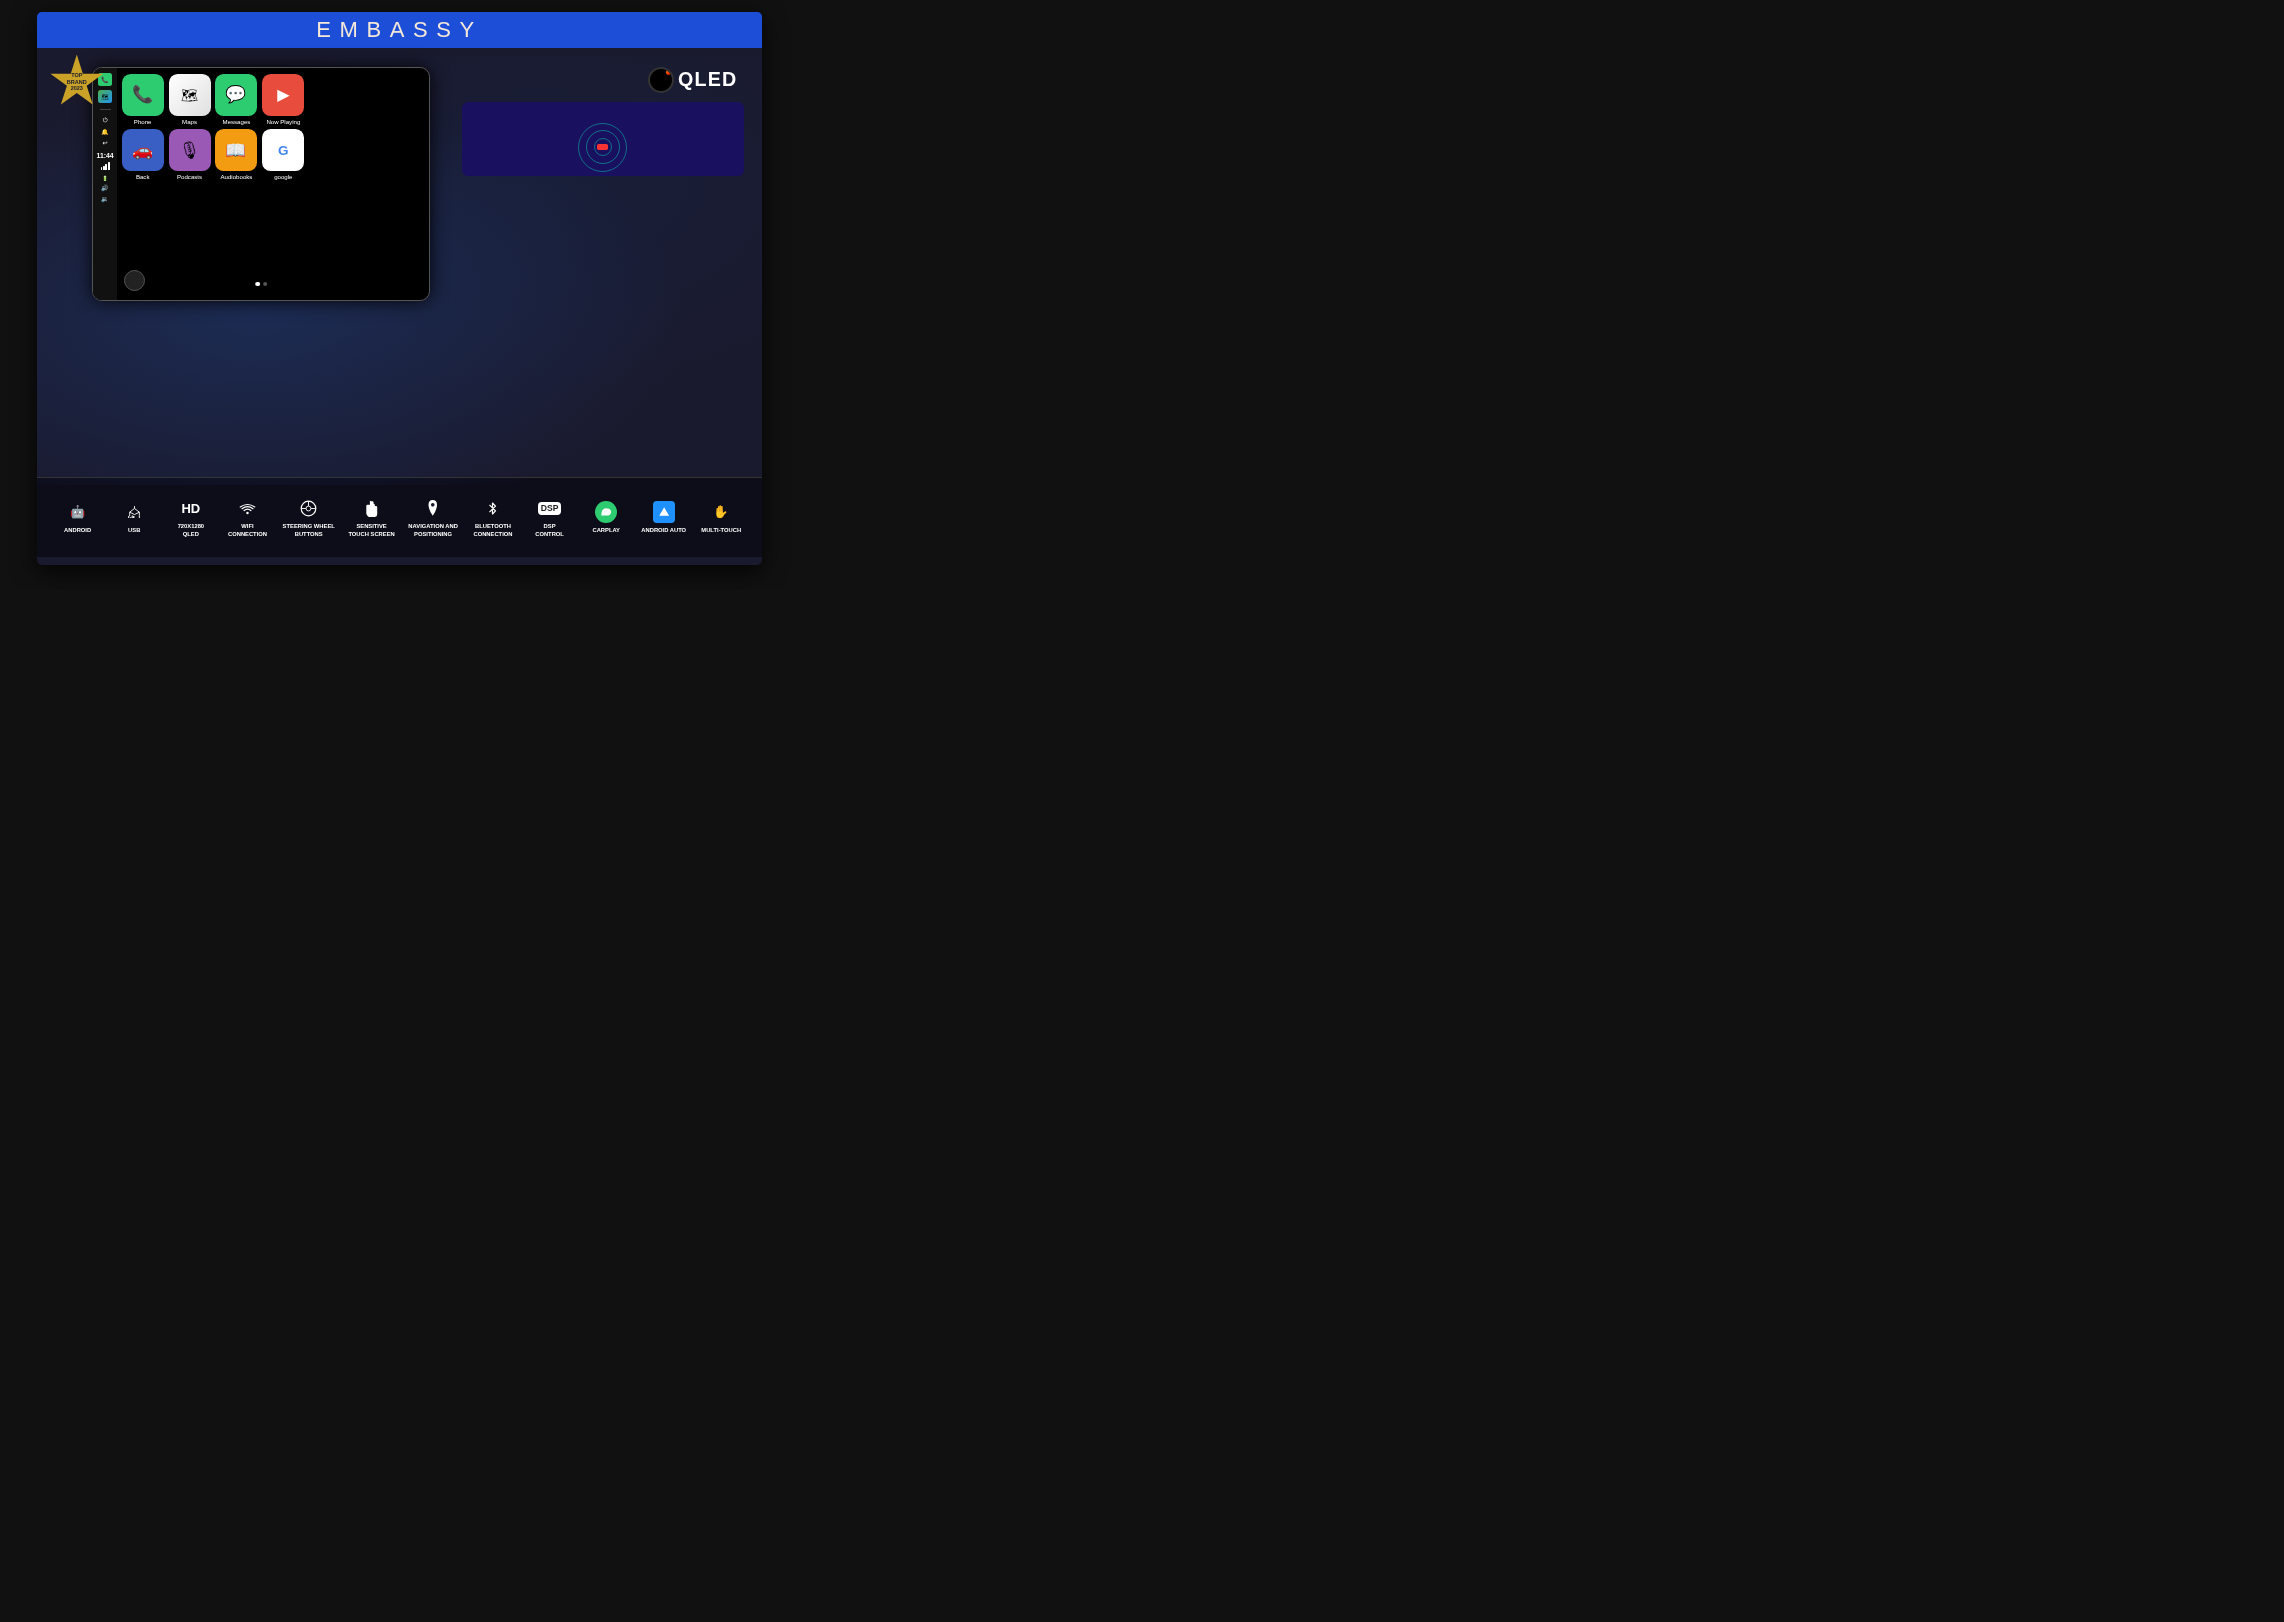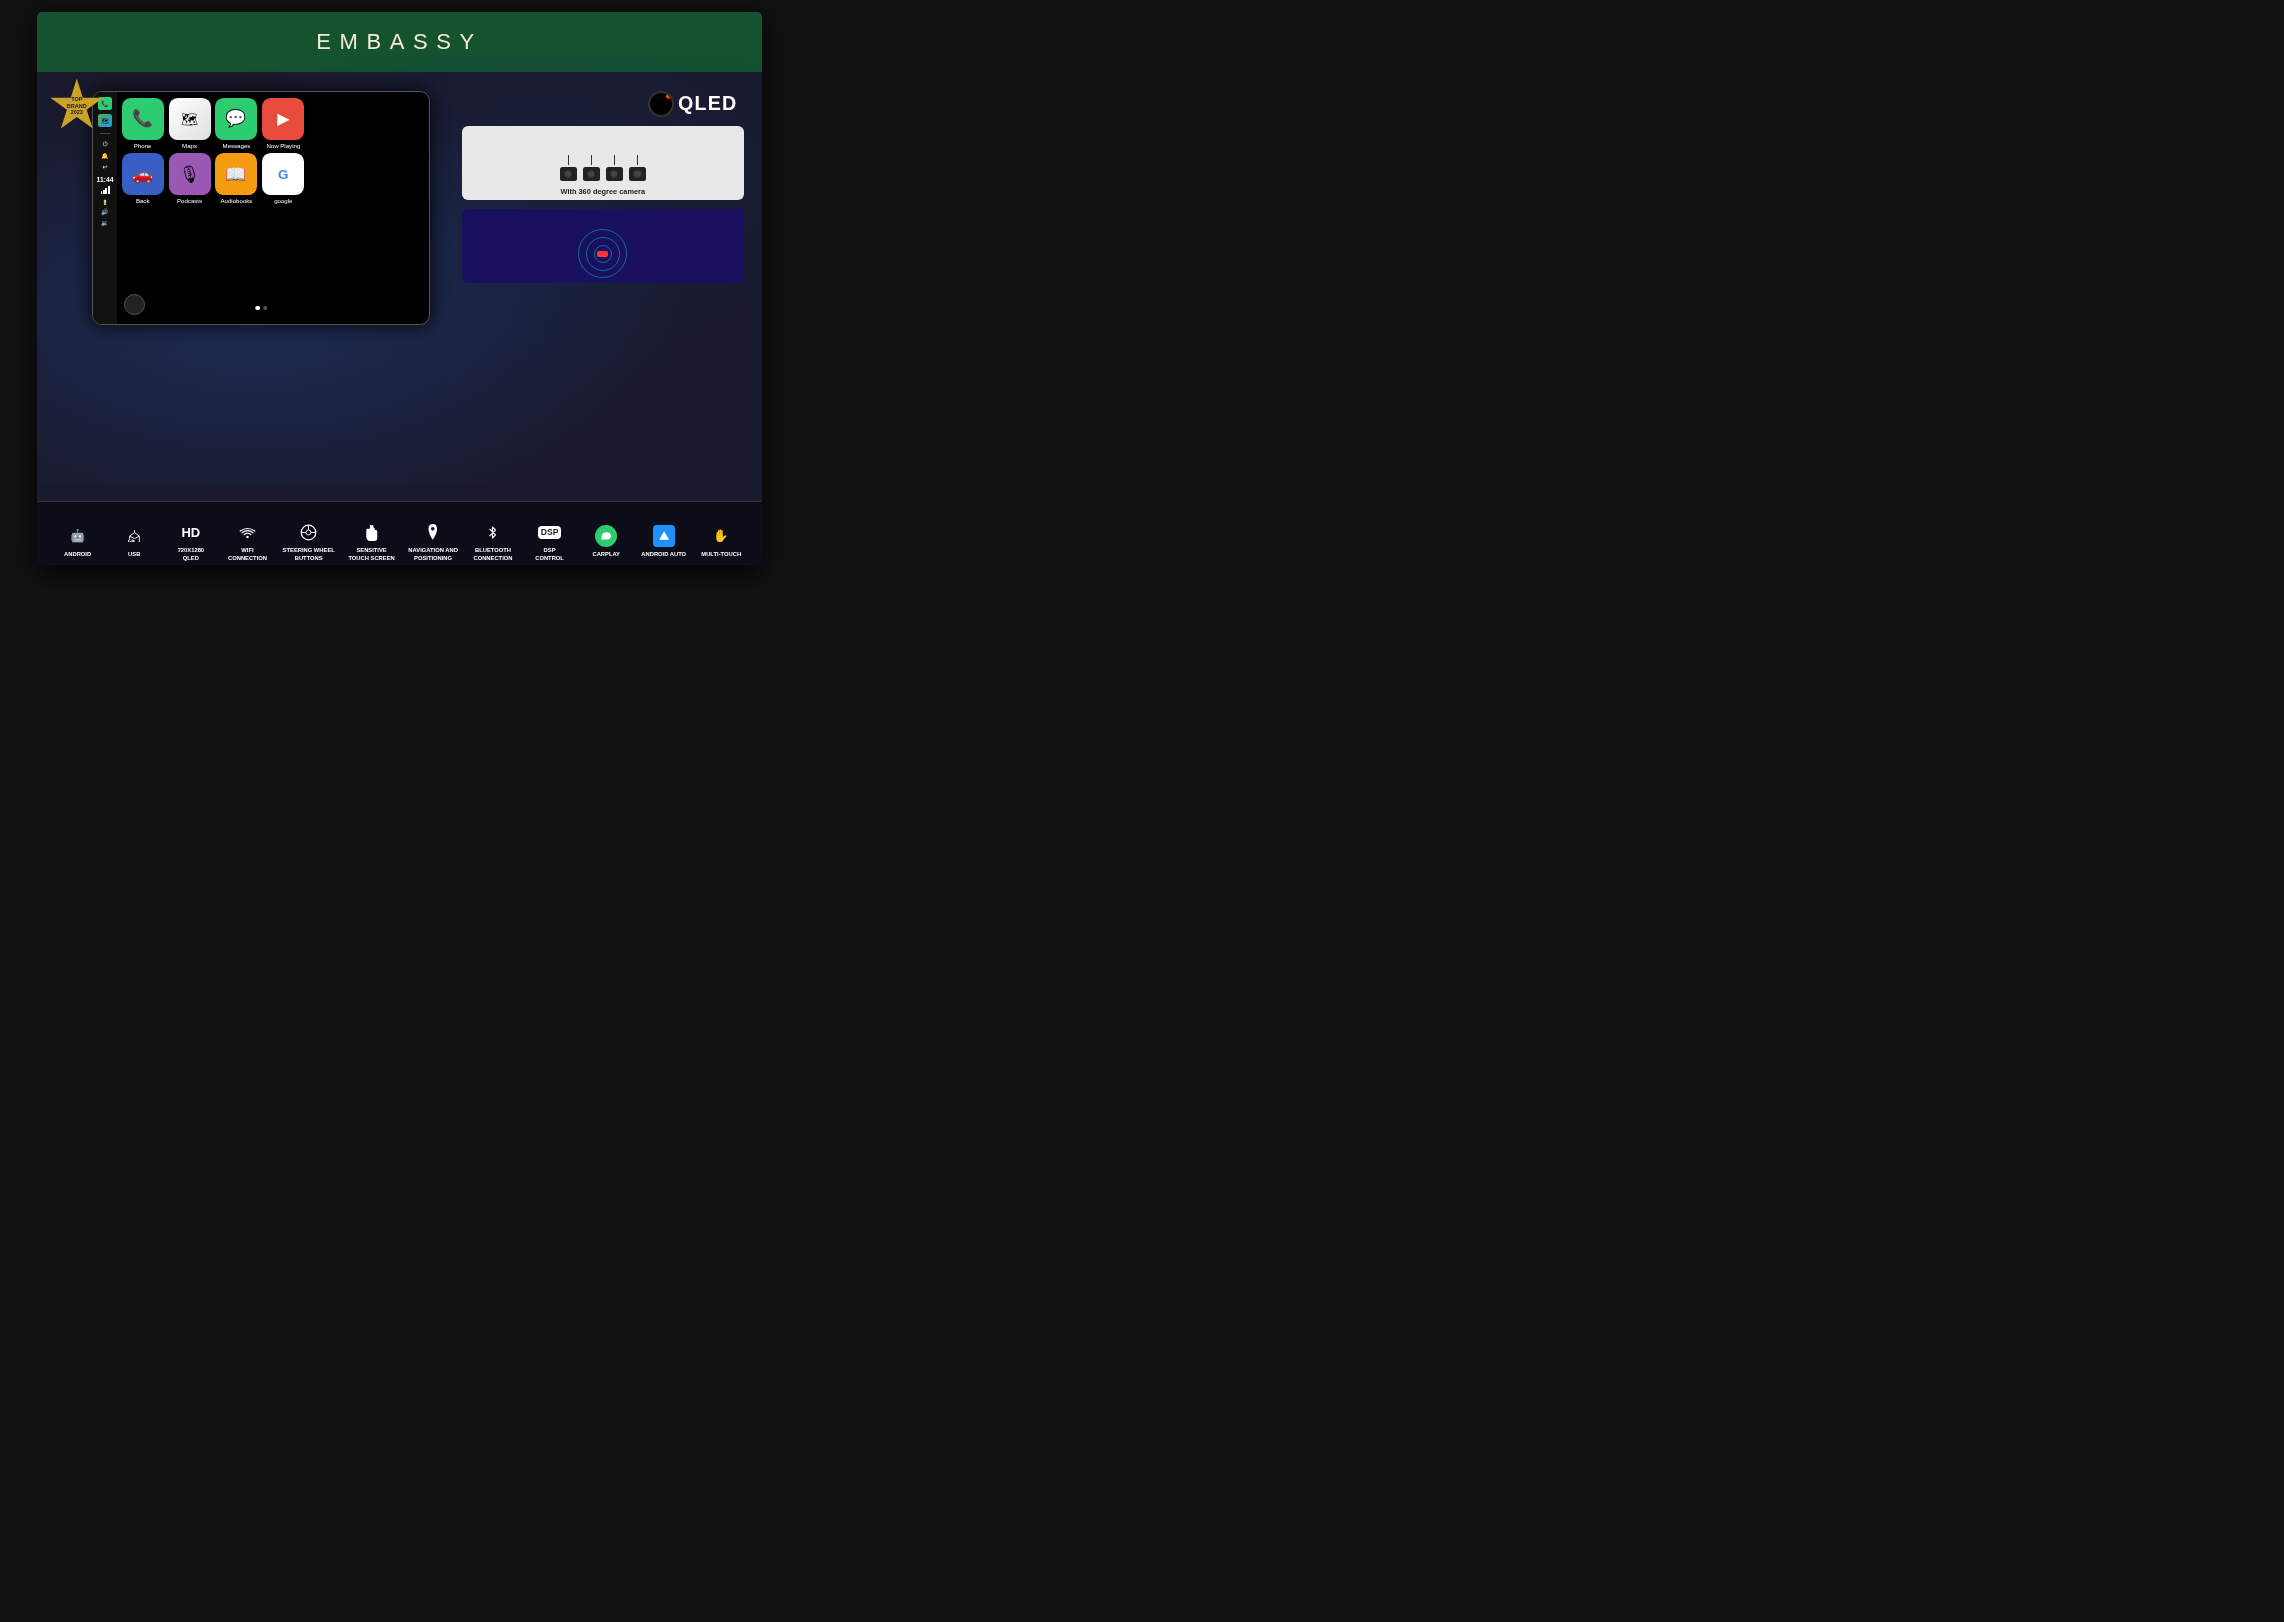--- a/index.html
+++ b/index.html
@@ -19,22 +19,22 @@
       margin: 12.3px auto;
       background: #1a1a2e;
       border-radius: 4.9px;
       overflow: hidden;
       position: relative;
       box-shadow: 0 6.1px 24.6px rgba(0,0,0,0.8);
     }
 
     
     .header-band {
-      background: #14532d;
-      height: 60px;
+      background: #1d4ed8;
+      height: 36px;
       display: flex;
       align-items: center;
       justify-content: center;
       text-align: center;
     }
     .brand-title {
       color: #f5e8d8;
       font-size: 22px;
       font-weight: 300;
       letter-spacing: 8.6px;
@@ -565,41 +565,20 @@
 
     <div class="right-section">
 
       <div class="qled-badge">
         <div class="qled-circle"></div>
         <span class="qled-text">QLED</span>
       </div>
 
       <div class="feature-boxes">
 
-        <div class="feature-box camera-box">
-          <div class="cameras-visual">
-            <div class="camera-unit">
-              <div class="camera-wire"></div>
-              <div class="camera-body"></div>
-            </div>
-            <div class="camera-unit">
-              <div class="camera-wire"></div>
-              <div class="camera-body"></div>
-            </div>
-            <div class="camera-unit">
-              <div class="camera-wire"></div>
-              <div class="camera-body"></div>
-            </div>
-            <div class="camera-unit">
-              <div class="camera-wire"></div>
-              <div class="camera-body"></div>
-            </div>
-          </div>
-          <span class="feature-label">With 360 degree camera</span>
-        </div>
 
         <div class="feature-box car-viz-box">
           <div class="car-radar">
             <div class="radar-circle radar-c1"></div>
             <div class="radar-circle radar-c2"></div>
             <div class="radar-circle radar-c3"></div>
             <div class="car-dot"></div>
           </div>
         </div>
 

